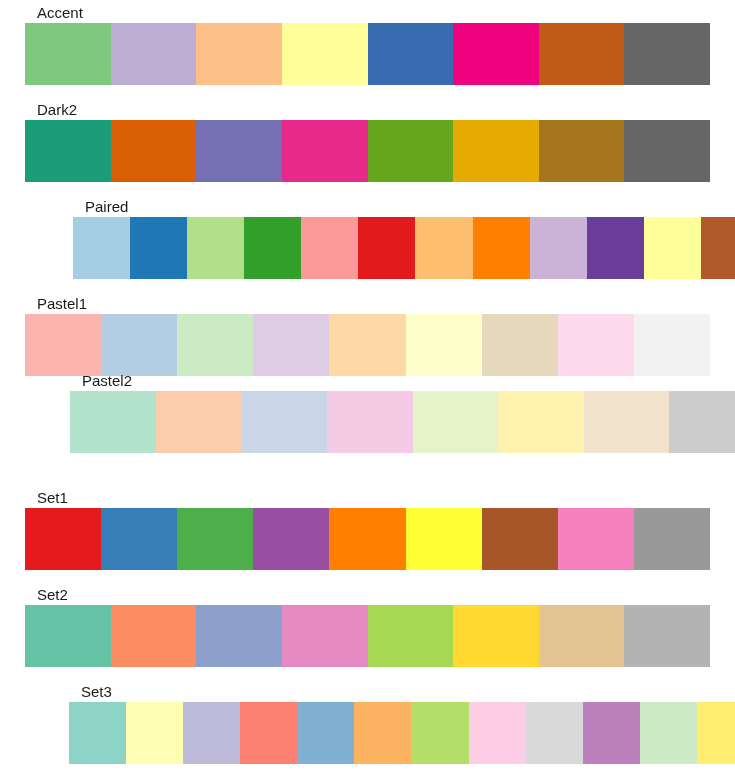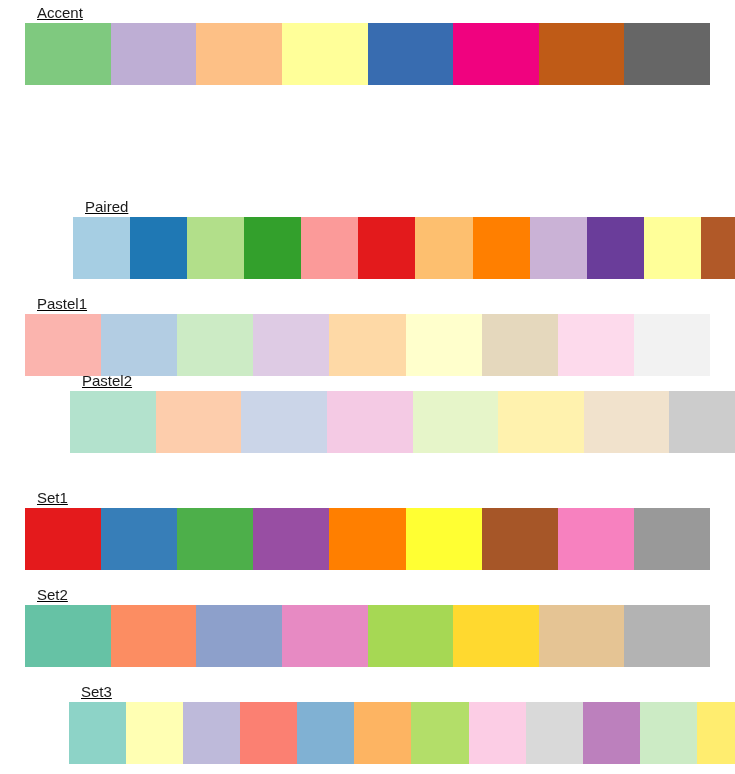--- a/index.html
+++ b/index.html
@@ -16,21 +16,20 @@
   #figure {
     position: relative;
     width: 735px;
     height: 774px;
     background: #ffffff;
   }
   .palette-row {
     position: absolute;
     left: 25px;
     width: 584px;
-    text-decoration: underline;
   }
   .palette-label {
     font-family: "Liberation Sans", sans-serif;
     font-size: 15px;
     color: #1a1a1a;
     line-height: 18px;
     height: 19px;
     margin-left: 12px;
     white-space: nowrap;
   }
@@ -53,20 +52,33 @@
       <div class="palette-label">Accent</div>
       <div class="swatch-bar">
         <div class="swatch" title="Accent 1: #7FC97F" style="background: rgb(127, 201, 127);"></div>
         <div class="swatch" title="Accent 2: #BEAED4" style="background: rgb(190, 174, 212);"></div>
         <div class="swatch" title="Accent 3: #FDC086" style="background: rgb(253, 192, 134);"></div>
         <div class="swatch" title="Accent 4: #FFFF99" style="background: rgb(255, 255, 153);"></div>
         <div class="swatch" title="Accent 5: #386CB0" style="background: rgb(56, 108, 176);"></div>
         <div class="swatch" title="Accent 6: #F0027F" style="background: rgb(240, 2, 127);"></div>
         <div class="swatch" title="Accent 7: #BF5B17" style="background: rgb(191, 91, 23);"></div>
         <div class="swatch" title="Accent 8: #666666" style="background: rgb(102, 102, 102);"></div>
+      </div>
+    </div>
+    <div class="palette-row" style="top: 101px;">
+      <div class="palette-label">Dark2</div>
+      <div class="swatch-bar">
+        <div class="swatch" title="Dark2 1: #1B9E77" style="background: rgb(27, 158, 119);"></div>
+        <div class="swatch" title="Dark2 2: #D95F02" style="background: rgb(217, 95, 2);"></div>
+        <div class="swatch" title="Dark2 3: #7570B3" style="background: rgb(117, 112, 179);"></div>
+        <div class="swatch" title="Dark2 4: #E7298A" style="background: rgb(231, 41, 138);"></div>
+        <div class="swatch" title="Dark2 5: #66A61E" style="background: rgb(102, 166, 30);"></div>
+        <div class="swatch" title="Dark2 6: #E6AB02" style="background: rgb(230, 171, 2);"></div>
+        <div class="swatch" title="Dark2 7: #A6761D" style="background: rgb(166, 118, 29);"></div>
+        <div class="swatch" title="Dark2 8: #666666" style="background: rgb(102, 102, 102);"></div>
       </div>
     </div>
     <div class="palette-row" style="top: 198px; padding-left: 48px;">
       <div class="palette-label">Paired</div>
       <div class="swatch-bar">
         <div class="swatch" title="Paired 1: #A6CEE3" style="background: rgb(166, 206, 227);"></div>
         <div class="swatch" title="Paired 2: #1F78B4" style="background: rgb(31, 120, 180);"></div>
         <div class="swatch" title="Paired 3: #B2DF8A" style="background: rgb(178, 223, 138);"></div>
         <div class="swatch" title="Paired 4: #33A02C" style="background: rgb(51, 160, 44);"></div>
         <div class="swatch" title="Paired 5: #FB9A99" style="background: rgb(251, 154, 153);"></div>

